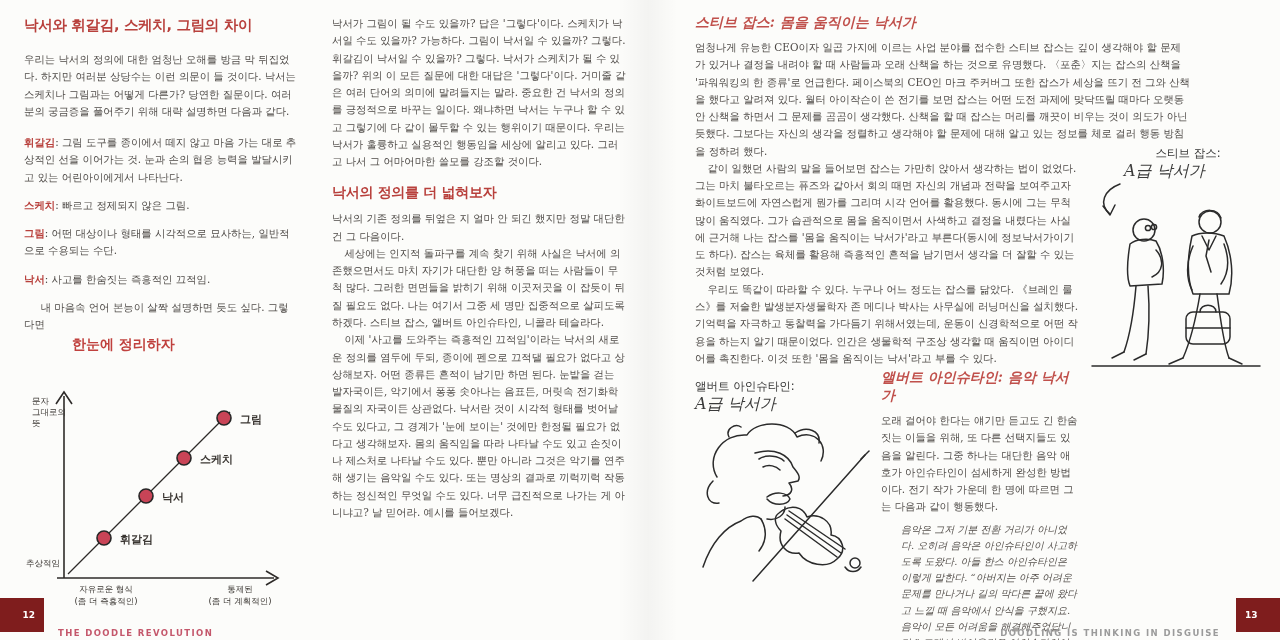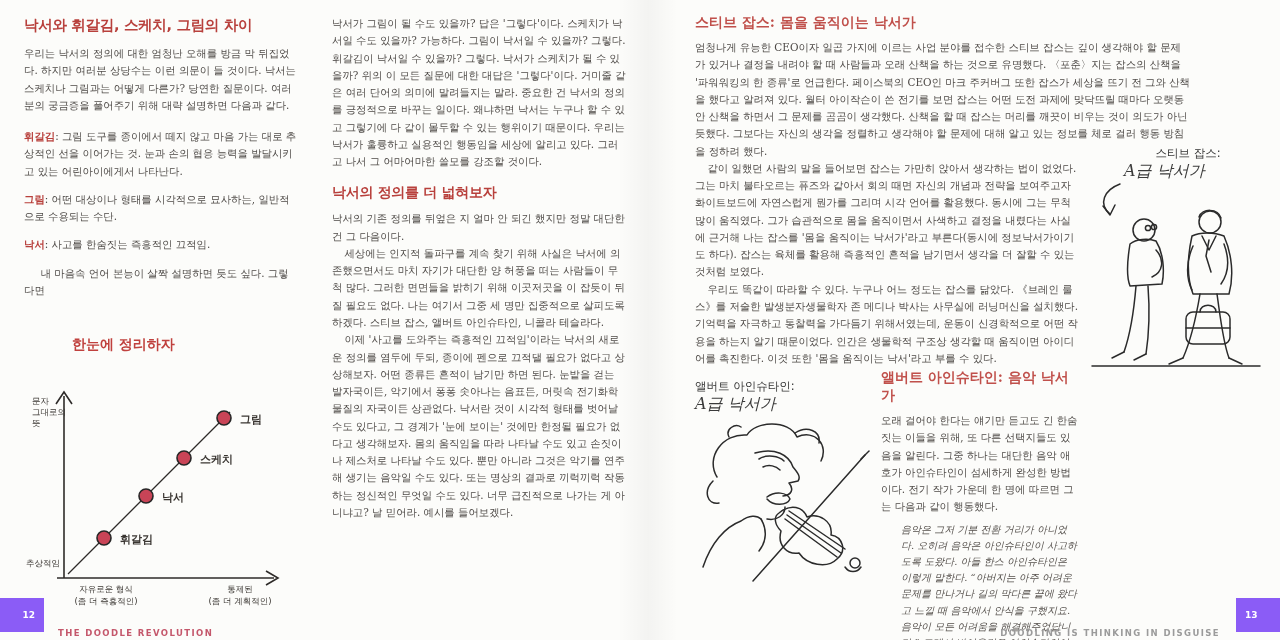--- a/index.html
+++ b/index.html
@@ -14,25 +14,25 @@
   .spread { position:absolute; inset:0; }
   .gutter {
     position:absolute; left:618px; top:0; width:60px; height:640px;
     background:linear-gradient(90deg, rgba(0,0,0,0) 0%, rgba(0,0,0,0.035) 50%, rgba(0,0,0,0) 100%);
     pointer-events:none;
   }
   p { font-size:10.4px; line-height:1.66; text-align:left; }
   .indent { text-indent:1.2em; }
   .h-red { color:#b8403c; }
   .sans { font-family:"DejaVu Sans","Liberation Sans",sans-serif; }
-  .serifh { font-family:"DejaVu Serif","Liberation Serif",serif; font-weight:600; color:#c0504b; }
+  .serifh { font-family:"DejaVu Serif","Liberation Serif",serif; font-weight:600; color:#c0504b;font-style:italic; }
 
   
   .col1 { position:absolute; left:24px; top:16px; width:274px; }
-  .col1 h1 { font-size:14.5px; font-weight:700; letter-spacing:-0.3px; margin-bottom:10px; }
+  .col1 h1 { font-size:14.5px; font-weight:700; letter-spacing:-0.3px; margin-bottom:16px; }
   .col1 .intro { margin-bottom:14px; }
   .def { margin-bottom:11px; }
   .def .term { color:#b8403c; font-weight:700; }
   .closing { text-indent:1.6em; margin-top:3px; }
 
   
   .chartbox { position:absolute; left:24px; top:336px; width:276px; }
   .chart-title { font-size:14px; font-weight:700; color:#c0413e; text-align:left; padding-left:48px; margin-bottom:2px; font-family:"DejaVu Sans",sans-serif; }
   .chartbox svg text { font-family:"DejaVu Sans",sans-serif; fill:#3a3632; }
   .hand { font-size:8.5px; }
@@ -61,21 +61,21 @@
   svg.sketch { display:block; }
   svg.sketch path, svg.sketch circle, svg.sketch line, svg.sketch rect {
     fill:none; stroke:#2b2b2b; stroke-width:1.5; stroke-linecap:round; stroke-linejoin:round;
   }
 
   
   .footer-left, .footer-right { position:absolute; top:598px; height:34px; }
   .footer-left { left:0; }
   .footer-right { right:0; }
   .pagebox {
-    position:absolute; top:0; width:44px; height:34px; background:#8b5cf6;
+    position:absolute; top:0; width:44px; height:34px; background:#7f1d1d;
     color:#fff; font-family:"DejaVu Sans",sans-serif; font-size:9px; font-weight:700;
     display:flex; align-items:center;
   }
   .footer-left .pagebox { left:0; justify-content:flex-end; padding-right:9px; }
   .footer-right .pagebox { right:0; justify-content:flex-start; padding-left:9px; }
   .runhead {
     position:absolute; top:18px; height:34px; display:flex; align-items:center;
     font-family:"DejaVu Sans",sans-serif; font-size:8.5px; font-weight:700; letter-spacing:1.4px;
     white-space:nowrap;
   }
@@ -85,20 +85,21 @@
 </head>
 <body>
 
 <div class="spread">
   <div class="gutter"></div>
 
   <section class="col1">
     <h1 class="h-red sans">낙서와 휘갈김, 스케치, 그림의 차이</h1>
     <p class="intro">우리는 낙서의 정의에 대한 엄청난 오해를 방금 막 뒤집었다. 하지만 여러분 상당수는 이런 의문이 들 것이다. 낙서는 스케치나 그림과는 어떻게 다른가? 당연한 질문이다. 여러분의 궁금증을 풀어주기 위해 대략 설명하면 다음과 같다.</p>
     <p class="def"><span class="term">휘갈김</span><span>: 그림 도구를 종이에서 떼지 않고 마음 가는 대로 추상적인 선을 이어가는 것. 눈과 손의 협응 능력을 발달시키고 있는 어린아이에게서 나타난다.</span></p>
+    <p class="def"><span class="term">스케치</span><span>: 빠르고 정제되지 않은 그림.</span></p>
     <p class="def"><span class="term">그림</span><span>: 어떤 대상이나 형태를 시각적으로 묘사하는, 일반적으로 수용되는 수단.</span></p>
     <p class="def"><span class="term">낙서</span><span>: 사고를 한숨짓는 즉흥적인 끄적임.</span></p>
     <p class="closing">내 마음속 언어 본능이 살짝 설명하면 듯도 싶다. 그렇다면</p>
   </section>
 
   <section class="chartbox">
     <div class="chart-title">한눈에 정리하자</div>
     <svg width="276" height="252" viewBox="0 0 276 252">
 
       <path d="M40,40 L40,222" stroke="#2e2b29" stroke-width="1.6" fill="none"></path>

